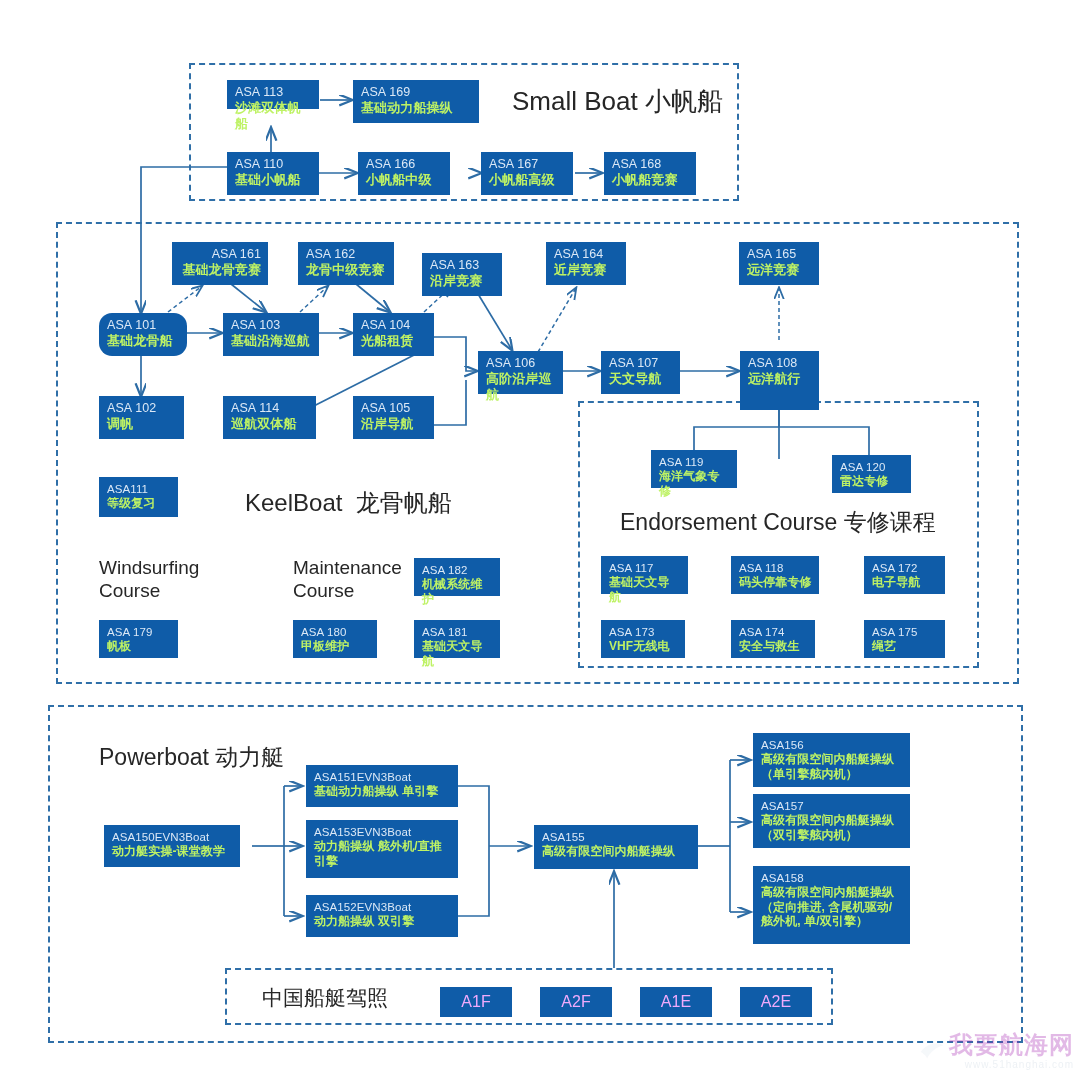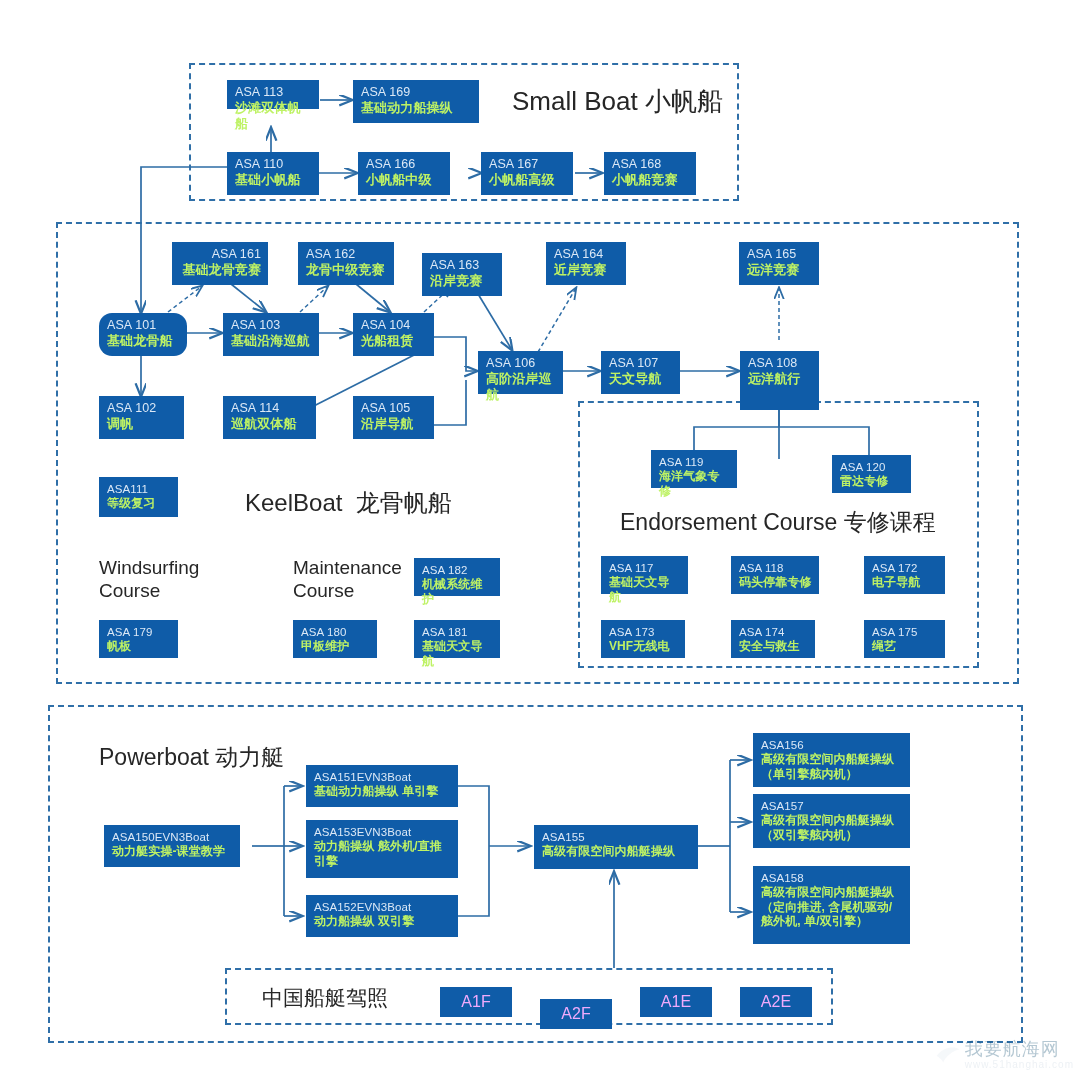--- a/index.html
+++ b/index.html
@@ -16,21 +16,21 @@
   .node .code{display:block;font-size:12.5px;color:#dbe8f6;}
   .node .cn{display:block;font-size:13px;color:#bef264;font-weight:700;}
   .node.small .code{font-size:11.5px;}
   .node.small .cn{font-size:12px;}
   .node.center{display:flex;align-items:center;justify-content:center;padding:0;}
   .node.center .cn{font-size:16px;font-weight:400;color:#f0abfc;}
 
   svg.wires{position:absolute;left:0;top:0;width:1080px;height:1078px;pointer-events:none;}
 
   .wm{position:absolute;right:6px;bottom:8px;opacity:.30;}
-  .wm .wm-txt{font-size:18px;color:#0c4a6e;font-weight:400;letter-spacing:1px;}
+  .wm .wm-txt{font-size:24px;color:#a21caf;font-weight:700;letter-spacing:1px;}
   .wm .wm-sub{font-size:10px;color:#c3d0dd;letter-spacing:1px;text-align:right;display:block;margin-top:-2px;}
   .wm-wrap{display:flex;align-items:center;gap:4px;}
   .wm-bird{width:26px;height:26px;opacity:.6;}
 </style>
 </head>
 <body>
 
 <div id="canvas">
 
   <div class="dash-box" style="left:189px;top:63px;width:550px;height:138px;"></div>
@@ -299,21 +299,21 @@
   <div class="node small" style="left:753px;top:866px;width:157px;height:78px;">
     <span class="code">ASA158</span>
     <span class="cn">高级有限空间内船艇操纵（定向推进, 含尾机驱动/舷外机, 单/双引擎）</span>
   </div>
 
   <div class="section-title" style="left: 262px; top: 985px; font-size: 21px; white-space: pre;">中国船艇驾照</div>
 
   <div class="node center" style="left:440px;top:987px;width:72px;height:30px;">
     <span class="cn">A1F</span>
   </div>
-  <div class="node center" style="left:540px;top:987px;width:72px;height:30px;margin-top:12px;">
+  <div class="node center" style="left:540px;top:987px;width:72px;height:30px;">
     <span class="cn">A2F</span>
   </div>
   <div class="node center" style="left:640px;top:987px;width:72px;height:30px;">
     <span class="cn">A1E</span>
   </div>
   <div class="node center" style="left:740px;top:987px;width:72px;height:30px;">
     <span class="cn">A2E</span>
   </div>
 
   <div class="wm">

